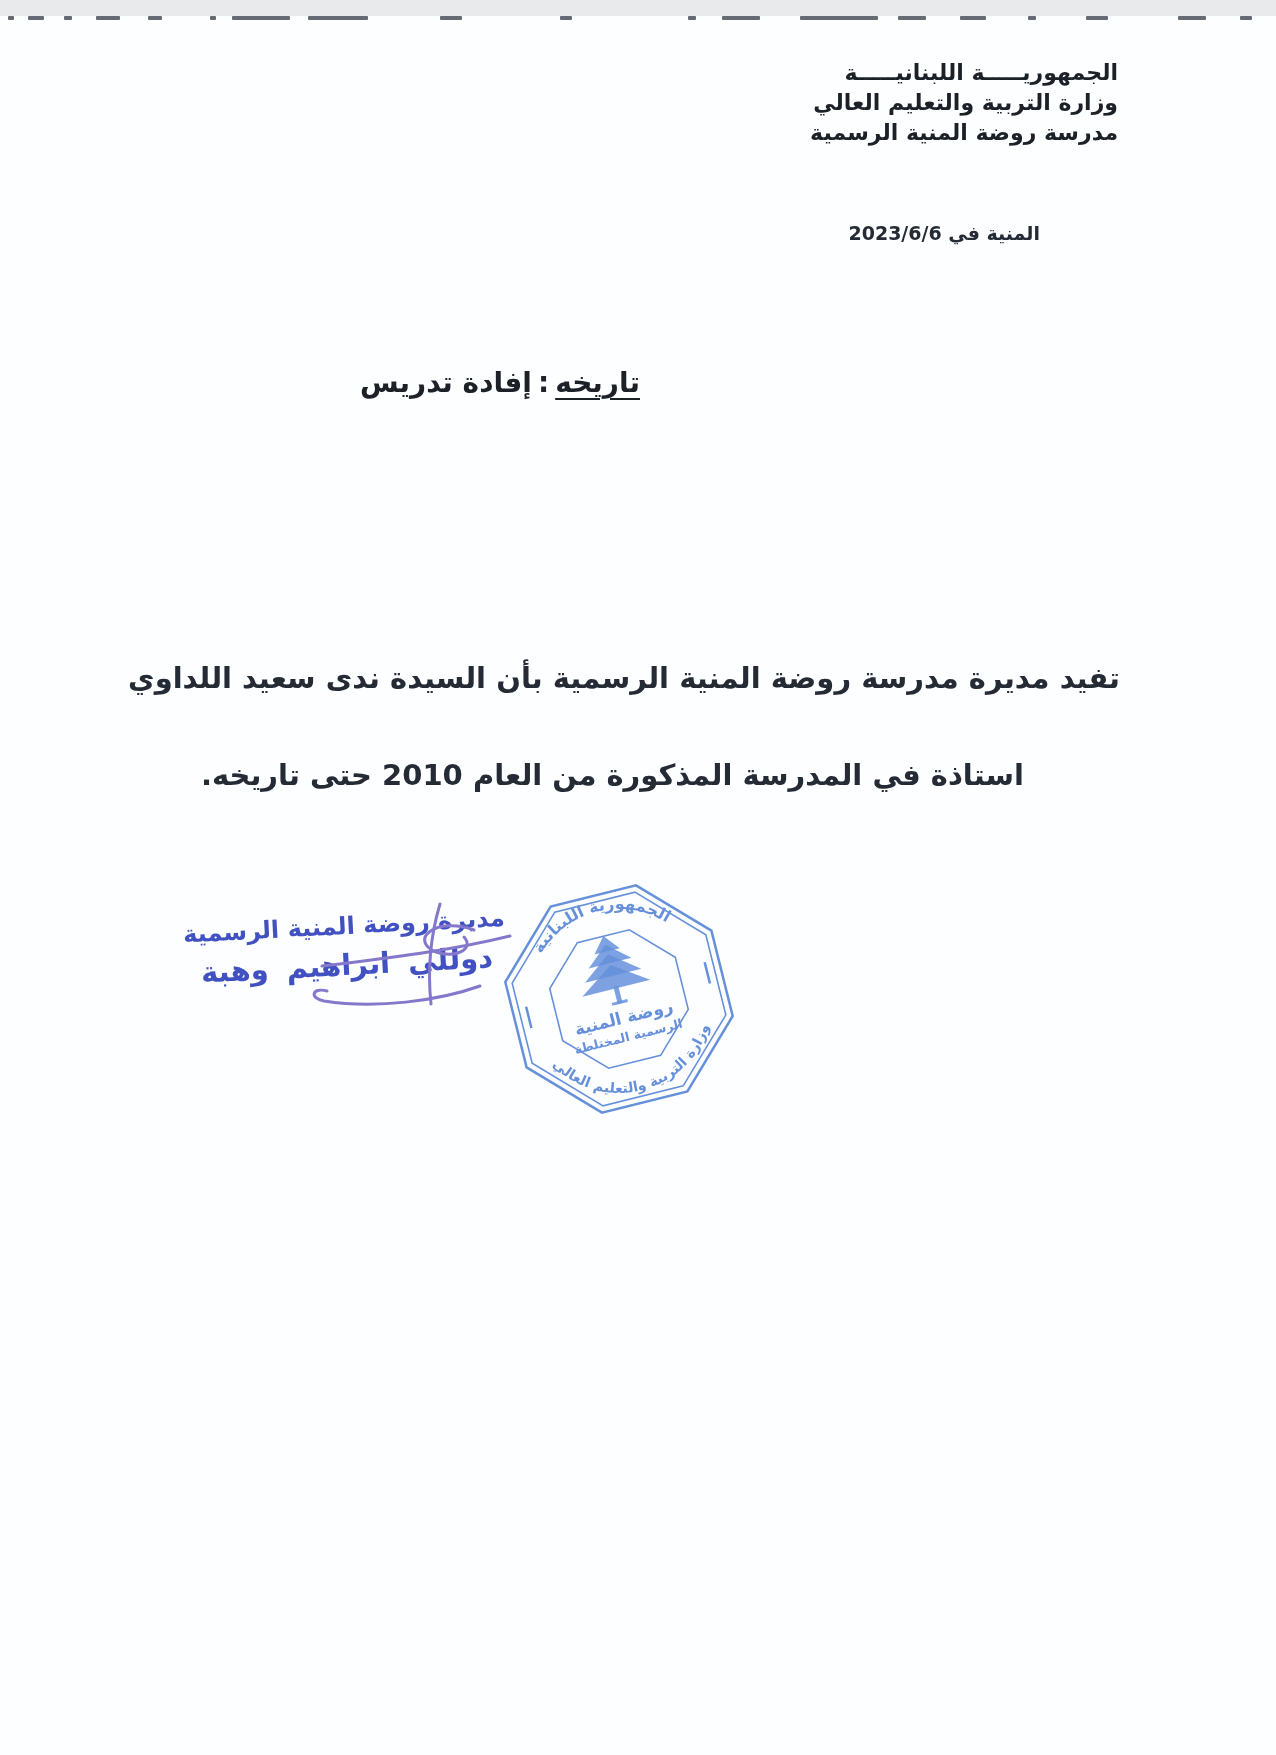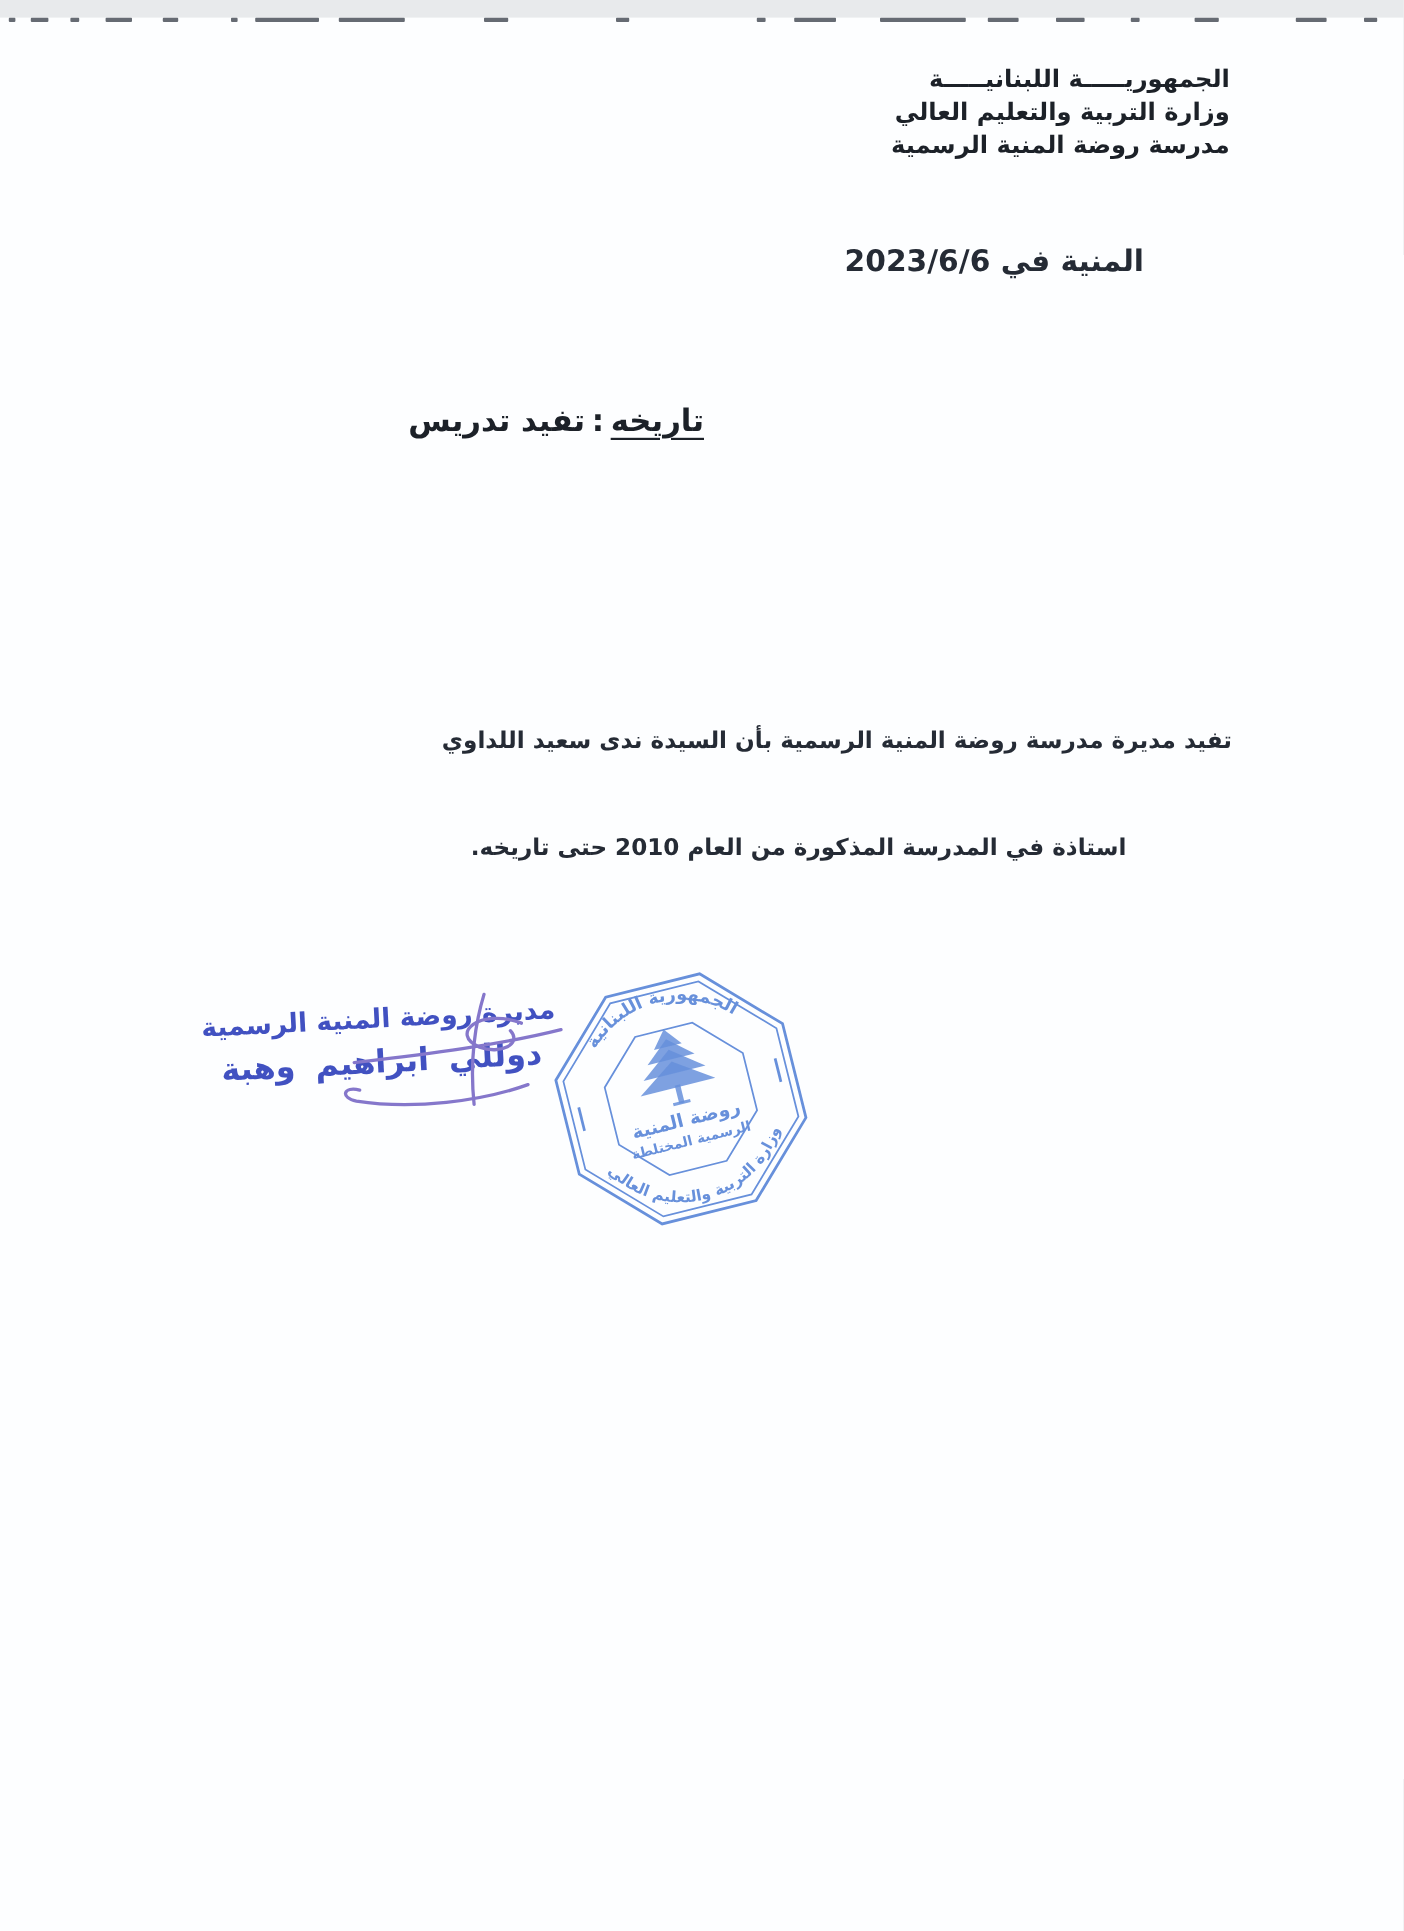--- a/index.html
+++ b/index.html
@@ -26,42 +26,42 @@
     background:#333a44;opacity:.75;border-radius:1px;
   }
   .header-block{
     position:absolute;top:42px;right:158px;
     text-align:right;color:var(--text-dark);
     font-weight:bold;font-size:22px;line-height:30px;
     white-space:nowrap;
   }
   .date-line{
     position:absolute;top:206px;right:236px;
-    font-size:27px;font-weight:bold;color:var(--text-body);
+    font-size:19px;font-weight:bold;color:var(--text-body);
     white-space:nowrap;
   }
   .subject-line{
     position:absolute;top:350px;right:636px;
     font-size:28px;font-weight:bold;color:var(--text-dark);
     white-space:nowrap;
   }
   .reference-line{
     position:absolute;top:430px;right:614px;
     font-size:28px;font-weight:bold;color:var(--text-dark);
     white-space:nowrap;
   }
   .u{
     text-decoration:underline;
     text-underline-offset:6px;
     text-decoration-thickness:2px;
   }
   .sep{margin:0 6px;}
   .body-line{
     position:absolute;
-    font-size:21px;font-weight:bold;color:var(--text-body);
+    font-size:29px;font-weight:bold;color:var(--text-body);
     white-space:nowrap;
   }
   .body-line-1{top:645px;right:156px;}
   .body-line-2{top:742px;right:252px;}
 
   
   .sig-stamp{
     position:absolute;top:896px;right:770px;
     width:320px;
     transform:rotate(-3deg);
@@ -122,21 +122,21 @@
 
   <div class="header-block">
     <div>الجمهوريـــــة اللبنانيـــــة</div>
     <div>وزارة التربية والتعليم العالي</div>
     <div>مدرسة روضة المنية الرسمية</div>
   </div>
 
   <div class="date-line">المنية في 2023/6/6</div>
 
   <div class="subject-line">
-    <span class="u">تاريخه</span><span class="sep">:</span><span>تفيد تدريس</span>
+    <span class="u">تاريخه</span><span class="sep">:</span><span>إفادة تدريس</span>
   </div>
 
 
   <div class="body-line body-line-1">تفيد مديرة مدرسة روضة المنية الرسمية بأن السيدة ندى سعيد اللداوي</div>
   <div class="body-line body-line-2">استاذة في المدرسة المذكورة من العام 2010 حتى تاريخه.</div>
 
   <div class="sig-stamp">
     <div class="sig-title">مديرة روضة المنية الرسمية</div>
     <div class="sig-name">دوللي ابراهيم وهبة</div>
   </div>

